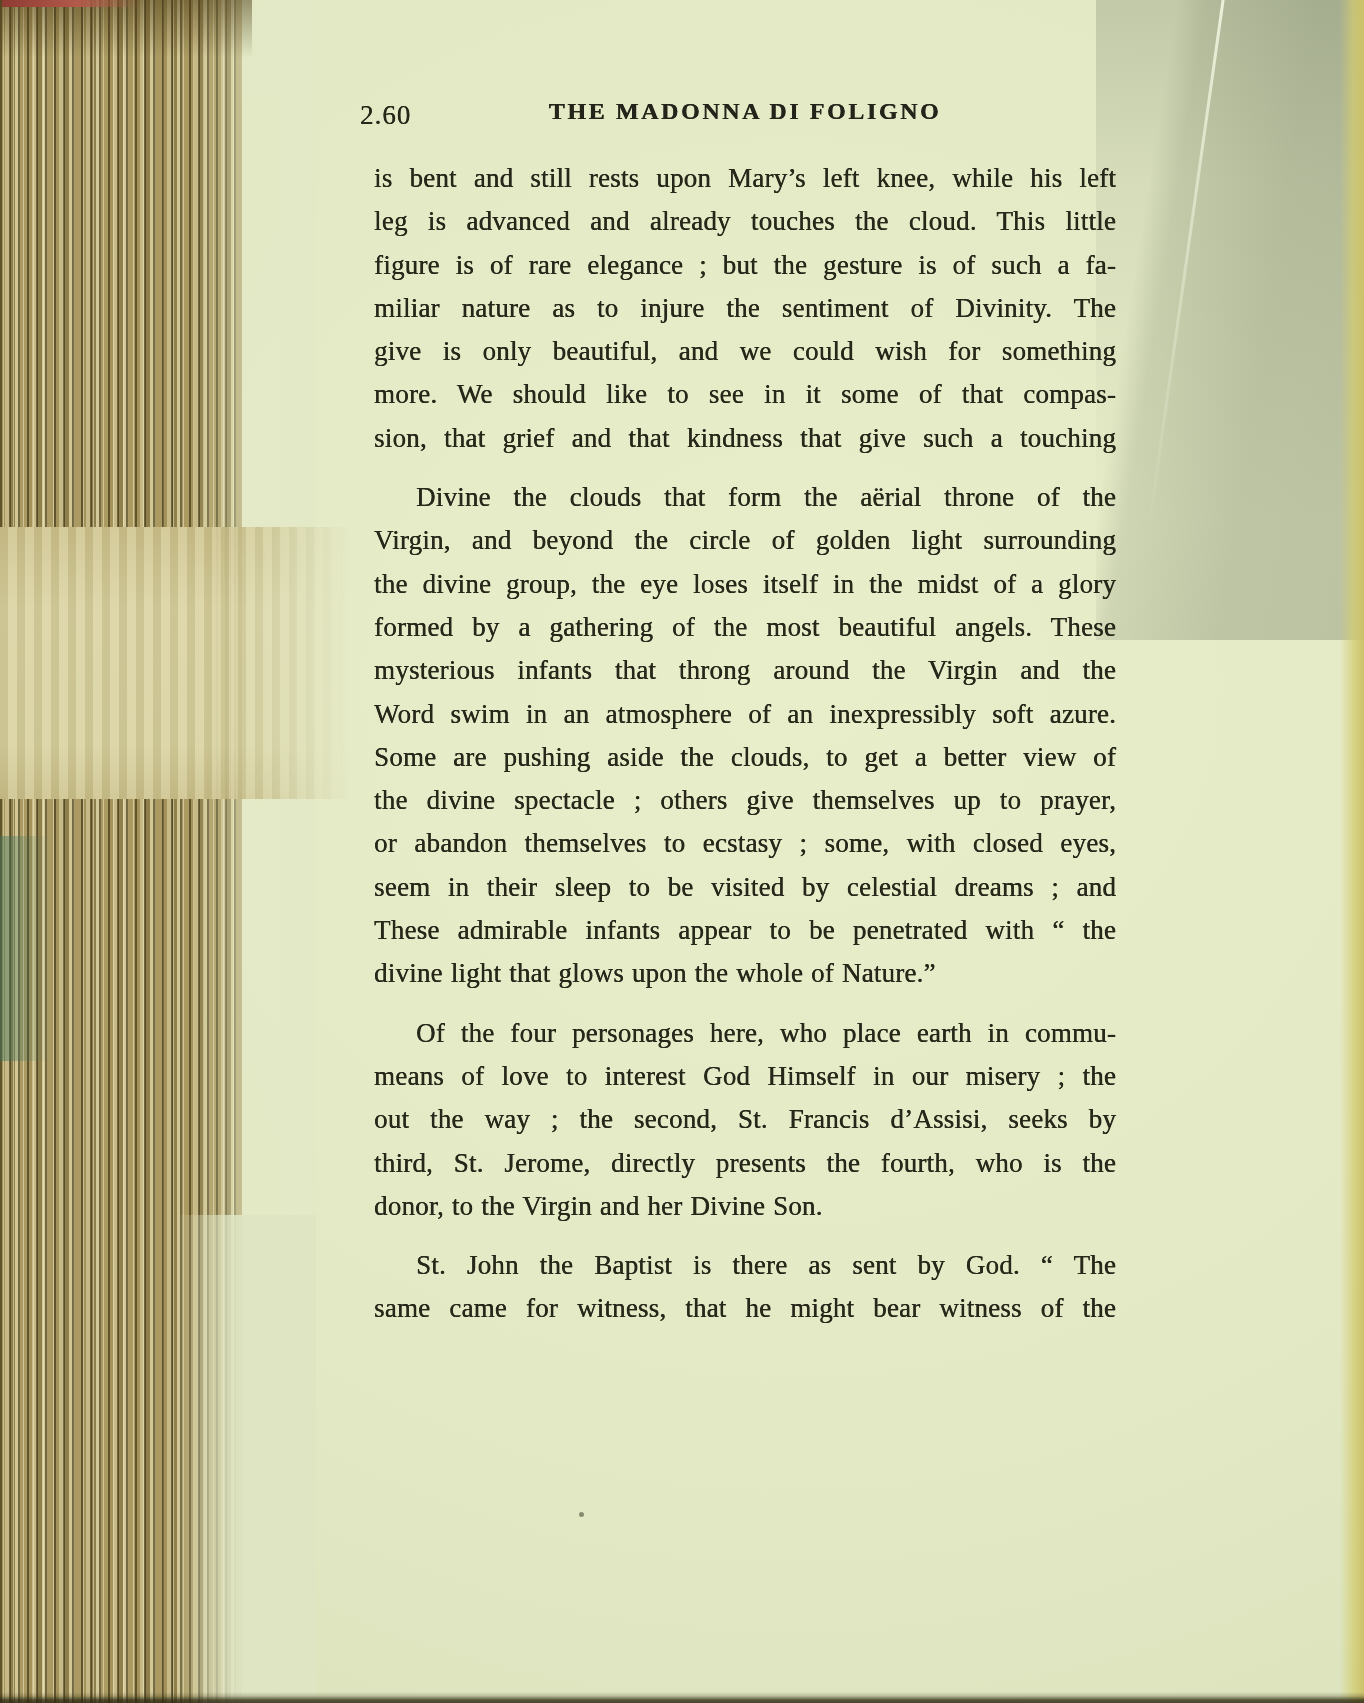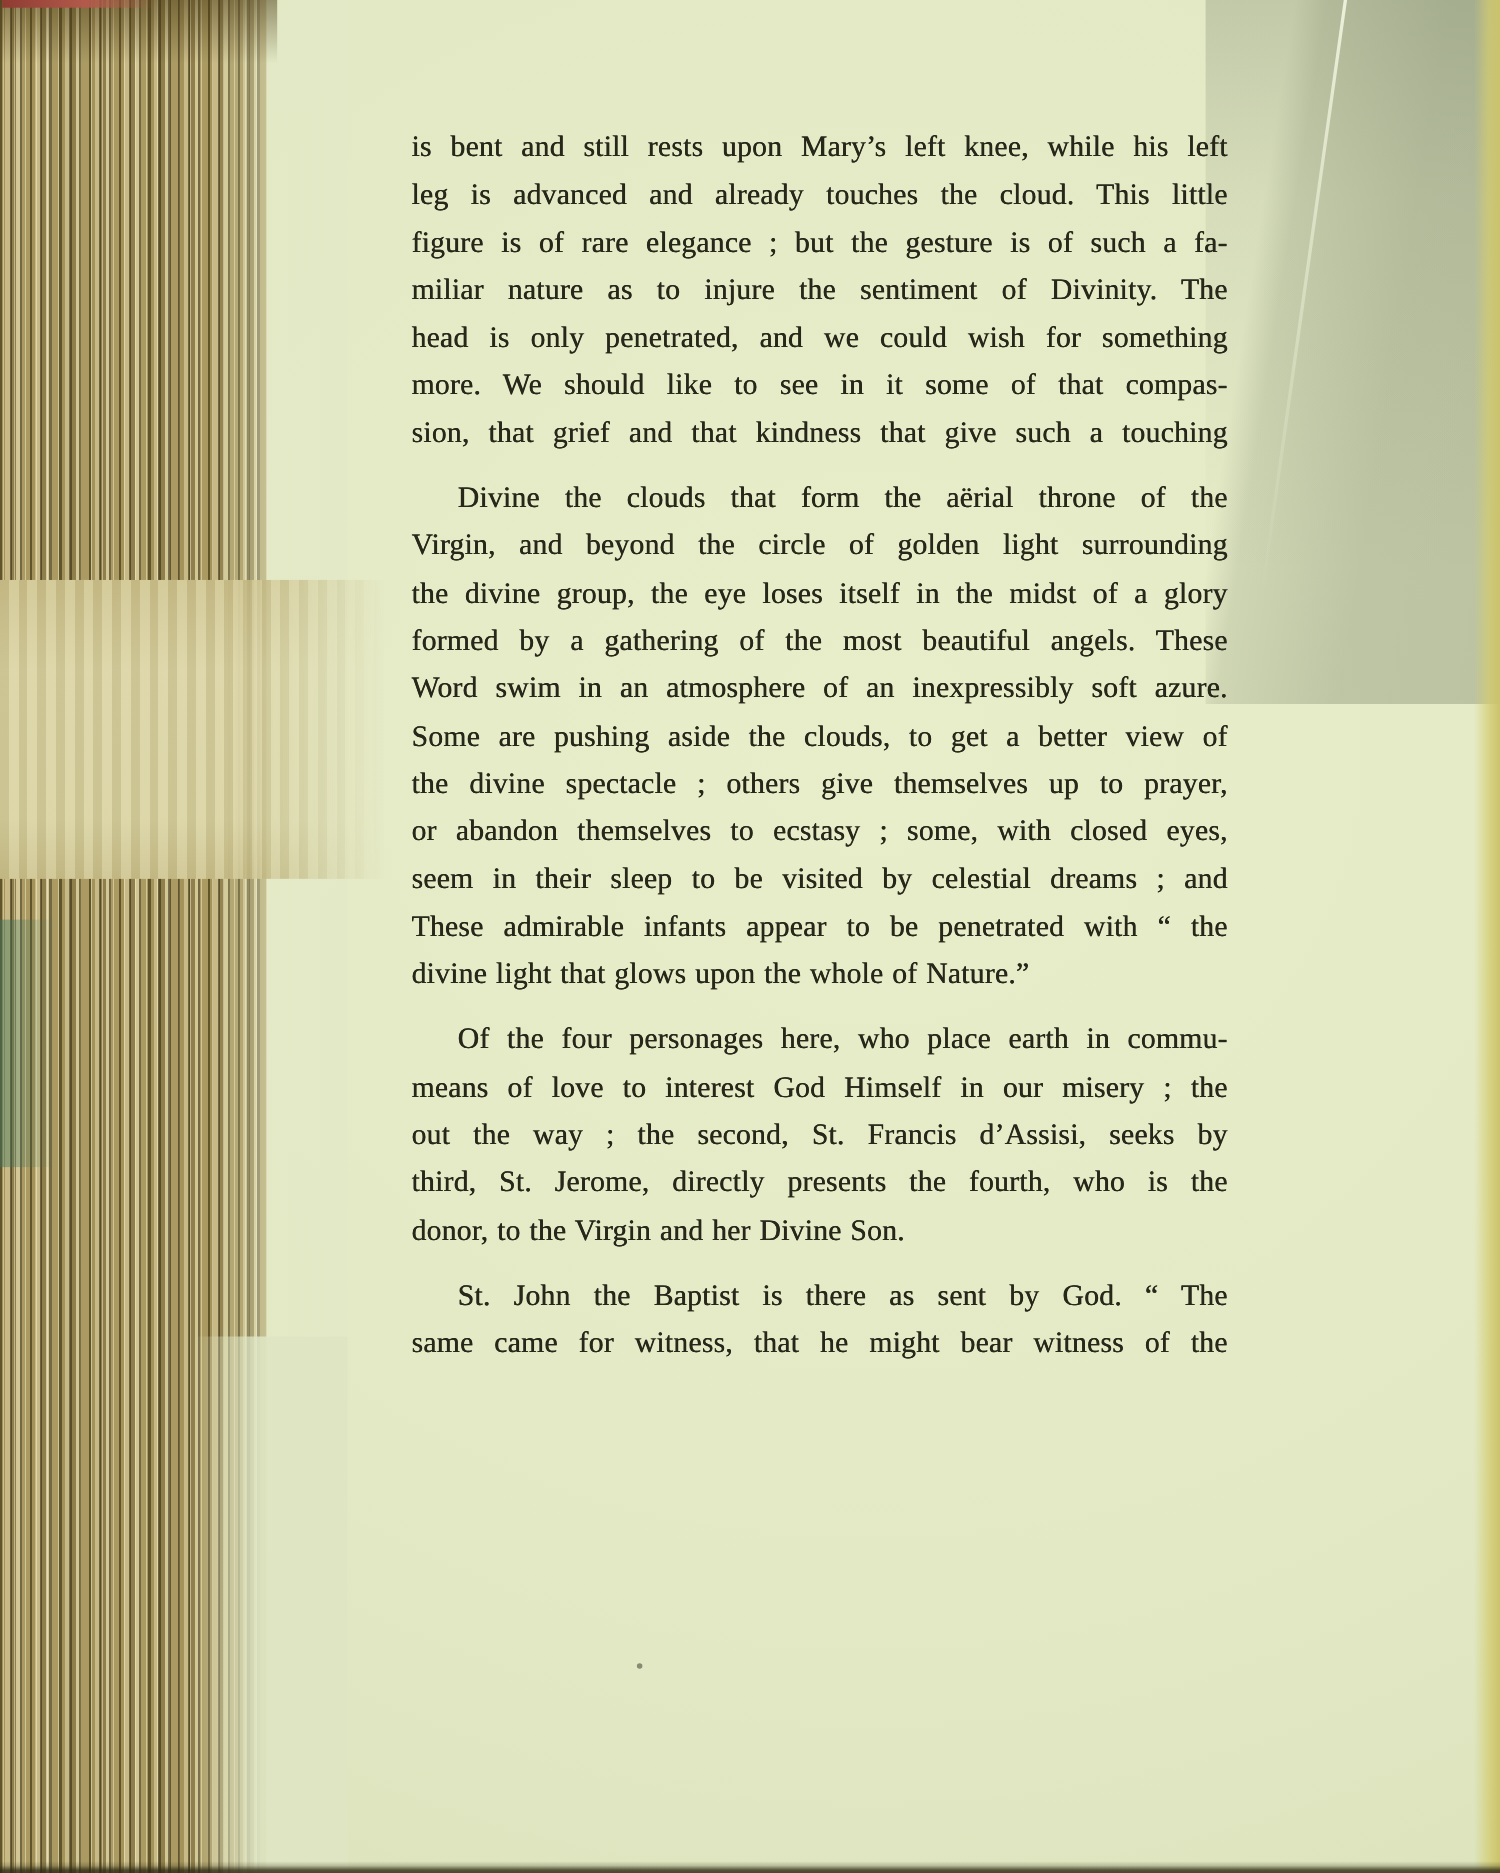--- a/index.html
+++ b/index.html
@@ -120,35 +120,40 @@
   <div class="edge-teal"></div>
   <div class="edge-top"></div>
   <div class="edge-red"></div>
   <div class="edge-cover-bottom"></div>
 
   <div class="right-strip"></div>
   <div class="bottom-edge"></div>
   <div class="speck"></div>
 
   <div class="content">
+    <div class="header-row">
+      <span class="page-num">2.60</span>
+      <span class="running-title">THE MADONNA DI FOLIGNO</span>
+    </div>
     <div class="text-block">
         <div class="para">
           <div class="line">is bent and still rests upon Mary’s left knee, while his left</div>
           <div class="line">leg is advanced and already touches the cloud.  This little</div>
           <div class="line">figure is of rare elegance ; but the gesture is of such a fa-</div>
           <div class="line">miliar nature as to injure the sentiment of Divinity.  The</div>
-          <div class="line">head is only penetrated, and we could wish for something</div>
+          <div class="line">give is only beautiful, and we could wish for something</div>
           <div class="line">more.  We should like to see in it some of that compas-</div>
           <div class="line">sion, that grief and that kindness that give such a touching</div>
         </div>
         <div class="para indent">
           <div class="line">Divine the clouds that form the aërial throne of the</div>
           <div class="line">Virgin, and beyond the circle of golden light surrounding</div>
           <div class="line">the divine group, the eye loses itself in the midst of a glory</div>
           <div class="line">formed by a gathering of the most beautiful angels.  These</div>
+          <div class="line">mysterious infants that throng around the Virgin and the</div>
           <div class="line">Word swim in an atmosphere of an inexpressibly soft azure.</div>
           <div class="line">Some are pushing aside the clouds, to get a better view of</div>
           <div class="line">the divine spectacle ; others give themselves up to prayer,</div>
           <div class="line">or abandon themselves to ecstasy ; some, with closed eyes,</div>
           <div class="line">seem in their sleep to be visited by celestial dreams ; and</div>
           <div class="line">These admirable infants appear to be penetrated with “ the</div>
           <div class="line para-last">divine light that glows upon the whole of Nature.”</div>
         </div>
         <div class="para indent">
           <div class="line">Of the four personages here, who place earth in commu-</div>

